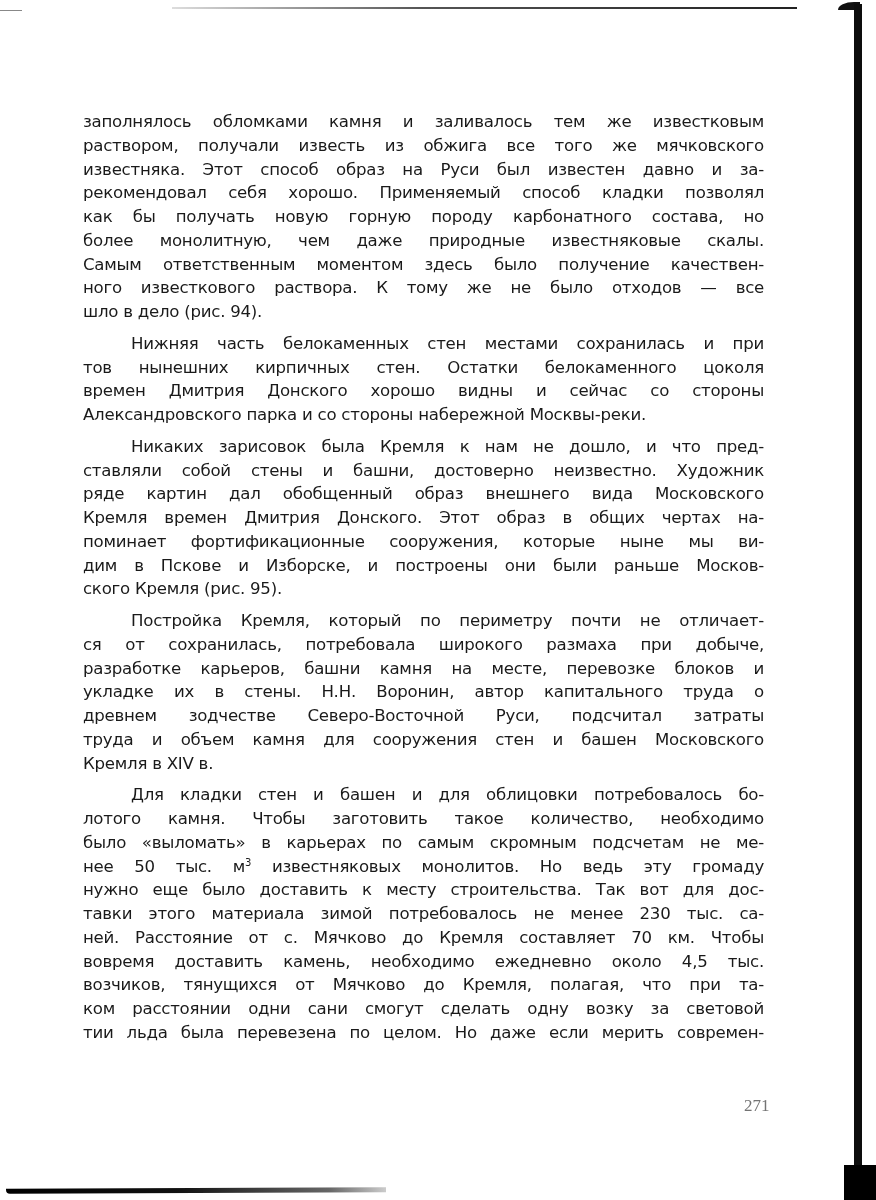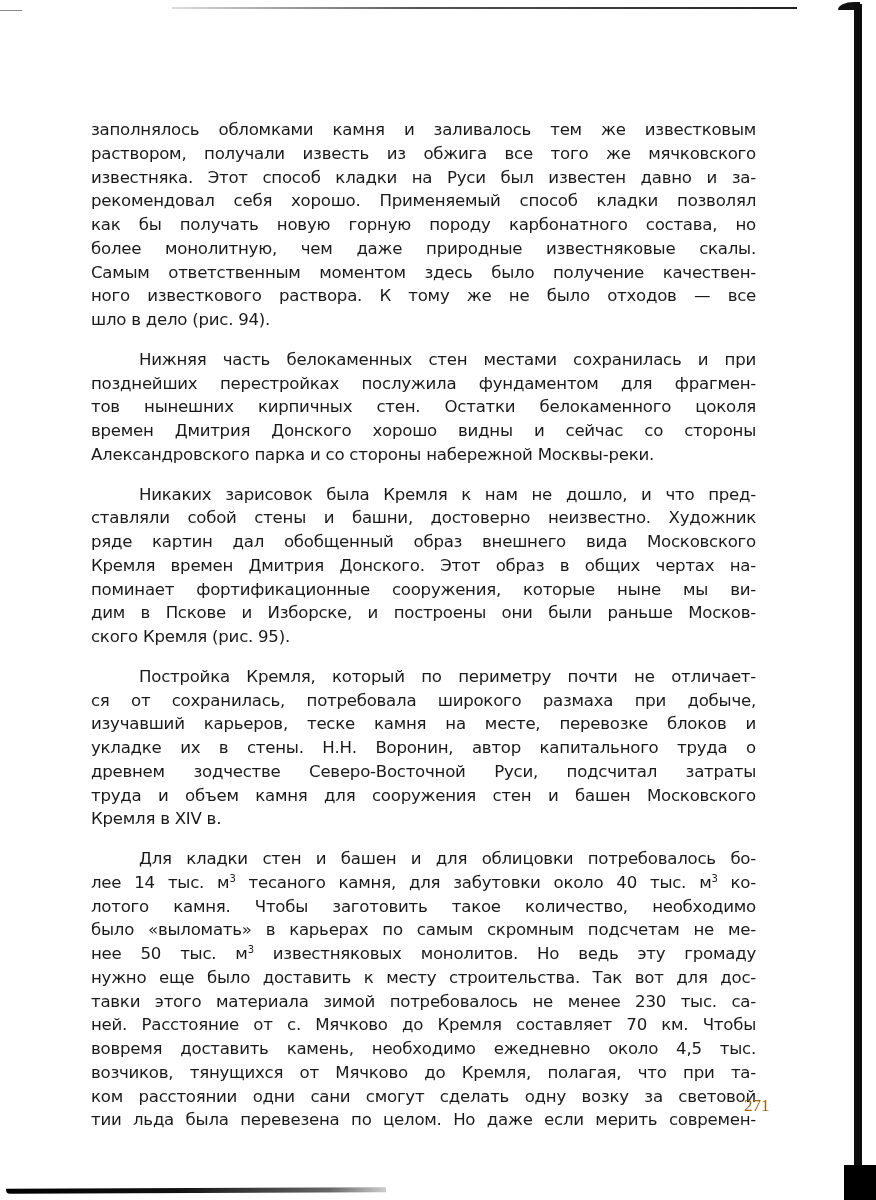--- a/index.html
+++ b/index.html
@@ -57,21 +57,21 @@
     .page-text {
       position: absolute;
       left: 75px;
       top: 102px;
       width: 697px;
       font-size: 16.6px;
       line-height: 23.75px;
       letter-spacing: -0.25px;
     }
     .paragraph {
-      margin: 16px;
+      margin: 8px;
       text-align: justify;
       text-align-last: left;
     }
     .line {
       display: block;
       height: 23.75px;
       white-space: nowrap;
       text-align: justify;
       text-align-last: justify;
     }
@@ -85,73 +85,71 @@
       font-size: 10px;
       line-height: 0;
       vertical-align: 6px;
     }
     .page-number {
       position: absolute;
       left: 744px;
       top: 1096px;
       font-family: "Liberation Serif", serif;
       font-size: 17px;
-      color: #a16207;
+      color: #737373;
     }
   </style>
 </head>
 <body>
 
 <div class="scan-edge-top-left"></div>
 <div class="scan-edge-top"></div>
 <div class="scan-edge-right-corner"></div>
 <div class="scan-edge-right"></div>
 <div class="scan-edge-bottom"></div>
 <div class="scan-edge-bottom-right"></div>
 
 <div class="page-text" id="page-text">
     <p class="paragraph">
       <span class="line">заполнялось обломками камня и заливалось тем же известковым</span>
       <span class="line">раствором, получали известь из обжига все того же мячковского</span>
-      <span class="line">известняка. Этот способ кладки на Руси был известен давно и за-</span>
+      <span class="line">известняка. Этот способ образ на Руси был известен давно и за-</span>
       <span class="line">рекомендовал себя хорошо. Применяемый способ кладки позволял</span>
       <span class="line">как бы получать новую горную породу карбонатного состава, но</span>
       <span class="line">более монолитную, чем даже природные известняковые скалы.</span>
       <span class="line">Самым ответственным моментом здесь было получение качествен-</span>
       <span class="line">ного известкового раствора. К тому же не было отходов — все</span>
       <span class="line last">шло в дело (рис. 94).</span>
     </p>
     <p class="paragraph">
       <span class="line indent">Нижняя часть белокаменных стен местами сохранилась и при</span>
-      <span class="line">позднейших перестройках послужила фундаментом для фрагмен-</span>
       <span class="line">тов нынешних кирпичных стен. Остатки белокаменного цоколя</span>
       <span class="line">времен Дмитрия Донского хорошо видны и сейчас со стороны</span>
       <span class="line last">Александровского парка и со стороны набережной Москвы-реки.</span>
     </p>
     <p class="paragraph">
       <span class="line indent">Никаких зарисовок была Кремля к нам не дошло, и что пред-</span>
       <span class="line">ставляли собой стены и башни, достоверно неизвестно. Художник</span>
       <span class="line">ряде картин дал обобщенный образ внешнего вида Московского</span>
       <span class="line">Кремля времен Дмитрия Донского. Этот образ в общих чертах на-</span>
       <span class="line">поминает фортификационные сооружения, которые ныне мы ви-</span>
       <span class="line">дим в Пскове и Изборске, и построены они были раньше Москов-</span>
       <span class="line last">ского Кремля (рис. 95).</span>
     </p>
     <p class="paragraph">
       <span class="line indent">Постройка Кремля, который по периметру почти не отличает-</span>
       <span class="line">ся от сохранилась, потребовала широкого размаха при добыче,</span>
-      <span class="line">изучавший карьеров, теске камня на месте, перевозке блоков и</span>
+      <span class="line">разработке карьеров, башни камня на месте, перевозке блоков и</span>
       <span class="line">укладке их в стены. Н.Н. Воронин, автор капитального труда о</span>
       <span class="line">древнем зодчестве Северо-Восточной Руси, подсчитал затраты</span>
       <span class="line">труда и объем камня для сооружения стен и башен Московского</span>
       <span class="line last">Кремля в XIV в.</span>
     </p>
     <p class="paragraph">
       <span class="line indent">Для кладки стен и башен и для облицовки потребовалось бо-</span>
-      <span class="line">лее 14 тыс. м<sup>3</sup> тесаного камня, для забутовки около 40 тыс. м<sup>3</sup> ко-</span>
       <span class="line">лотого камня. Чтобы заготовить такое количество, необходимо</span>
       <span class="line">было «выломать» в карьерах по самым скромным подсчетам не ме-</span>
       <span class="line">нее 50 тыс. м<sup>3</sup> известняковых монолитов. Но ведь эту громаду</span>
       <span class="line">нужно еще было доставить к месту строительства. Так вот для дос-</span>
       <span class="line">тавки этого материала зимой потребовалось не менее 230 тыс. са-</span>
       <span class="line">ней. Расстояние от с. Мячково до Кремля составляет 70 км. Чтобы</span>
       <span class="line">вовремя доставить камень, необходимо ежедневно около 4,5 тыс.</span>
       <span class="line">возчиков, тянущихся от Мячково до Кремля, полагая, что при та-</span>
       <span class="line">ком расстоянии одни сани смогут сделать одну возку за световой</span>
       <span class="line">тии льда была перевезена по целом. Но даже если мерить современ-</span>

